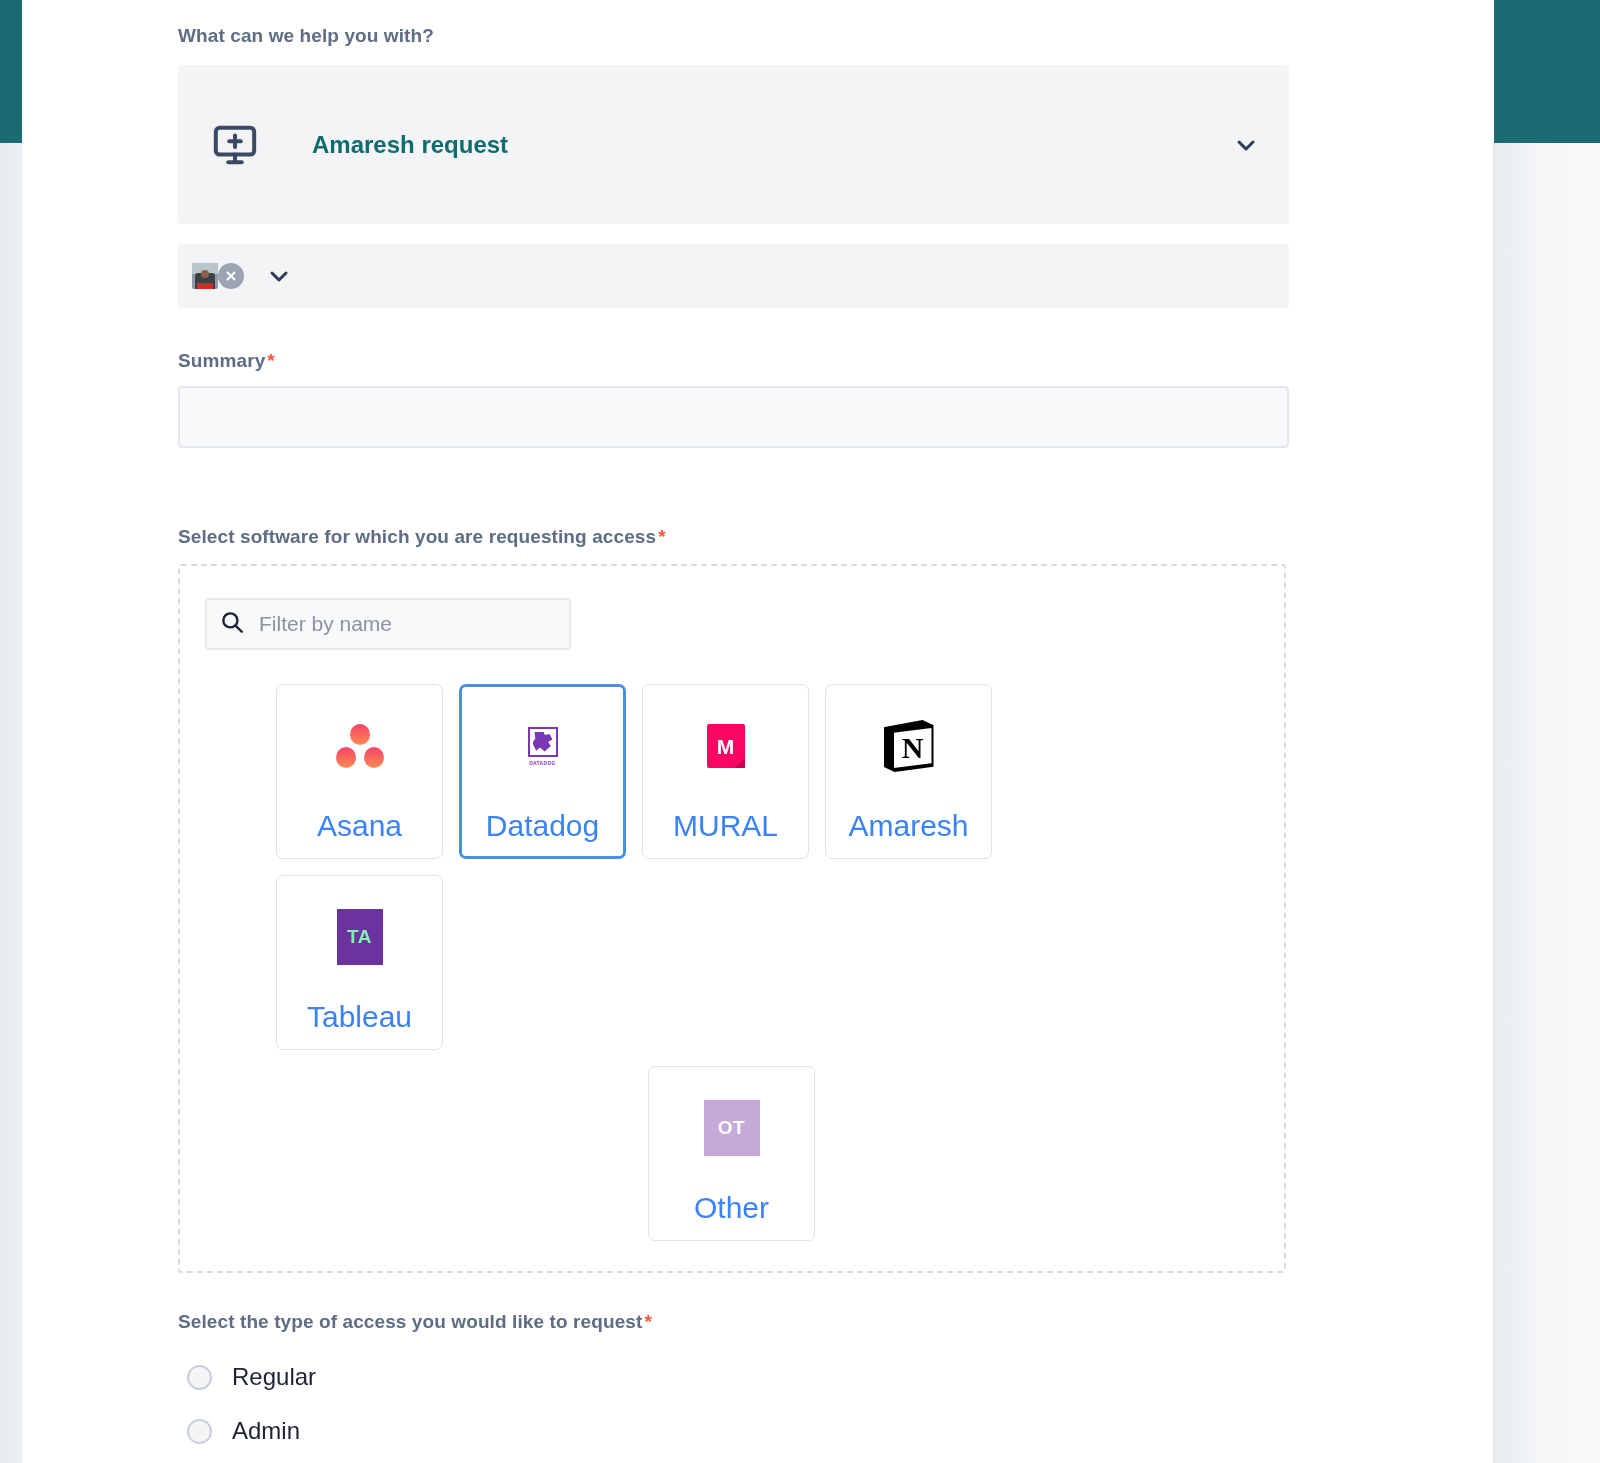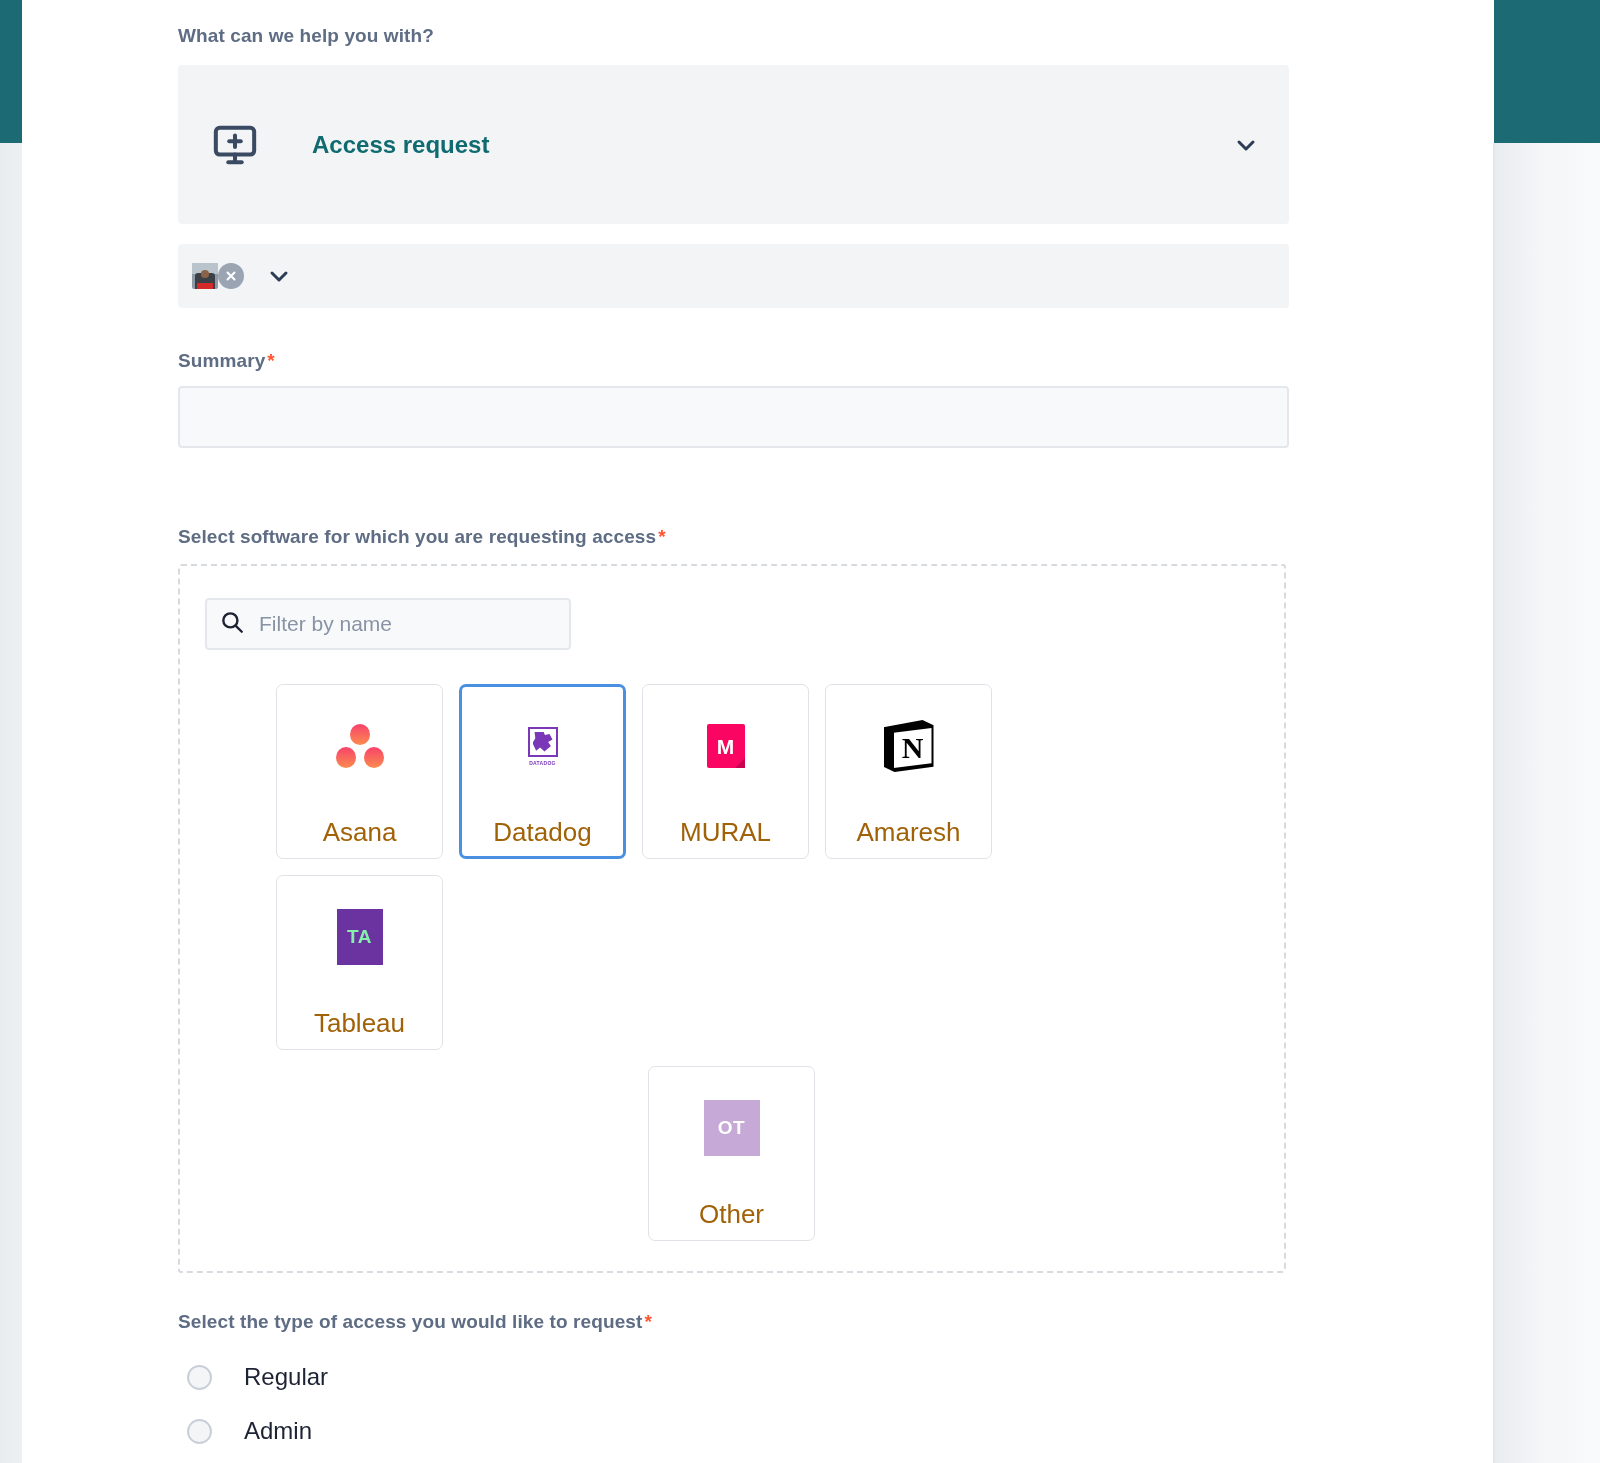--- a/index.html
+++ b/index.html
@@ -218,23 +218,23 @@
     border: 3px solid #4a90e2;
     padding-top: 28px;
   }
   .tile-logo {
     height: 62px;
     display: flex;
     align-items: center;
     justify-content: center;
   }
   .tile-name {
-    font-size: 26px;
-    color: #a16207;
-    margin-top: 40px;
+    font-size: 30px;
+    color: #3b82f6;
+    margin-top: 32px;
   }
 
   
   .asana-logo { position: relative; width: 48px; height: 44px; }
   .asana-logo i {
     position: absolute;
     border-radius: 50%;
     background: linear-gradient(180deg, #f8426b 0%, #fb8b4f 100%);
     display: block;
   }
@@ -345,21 +345,20 @@
     padding-left: 468px;
   }
 
   
   .access-block { margin-top: 38px; }
   .radio-row {
     display: flex;
     align-items: center;
     margin-top: 26px;
     cursor: pointer;
-    gap: 12px;
   }
   .radio-row:first-of-type { margin-top: 30px; }
   .radio-dot {
     width: 25px; height: 25px;
     border: 2px solid #c9cfd8;
     border-radius: 50%;
     background: #f4f5f7;
     margin-left: 9px;
     flex: 0 0 25px;
   }
@@ -388,21 +387,21 @@
     <div class="request-type-box">
       <span class="rt-icon">
         <svg width="46" height="46" viewBox="0 0 24 24" fill="none" stroke="#3b4a63" stroke-width="2.1" stroke-linecap="round" stroke-linejoin="round">
           <rect x="2" y="3" width="20" height="14" rx="2"></rect>
           <line x1="12" y1="7" x2="12" y2="13"></line>
           <line x1="9" y1="10" x2="15" y2="10"></line>
           <line x1="12" y1="17" x2="12" y2="20"></line>
           <line x1="8.5" y1="21" x2="15.5" y2="21"></line>
         </svg>
       </span>
-      <span class="rt-label">Access request</span>
+      <span class="rt-label">Amaresh request</span>
       <span class="chev">
         <svg width="24" height="24" viewBox="0 0 24 24" fill="none" stroke="#2d3c55" stroke-width="3" stroke-linecap="round" stroke-linejoin="round">
           <polyline points="5 9 12 16 19 9"></polyline>
         </svg>
       </span>
     </div>
 
     <div class="user-row">
       <span class="avatar">
         <span class="sky"></span>

